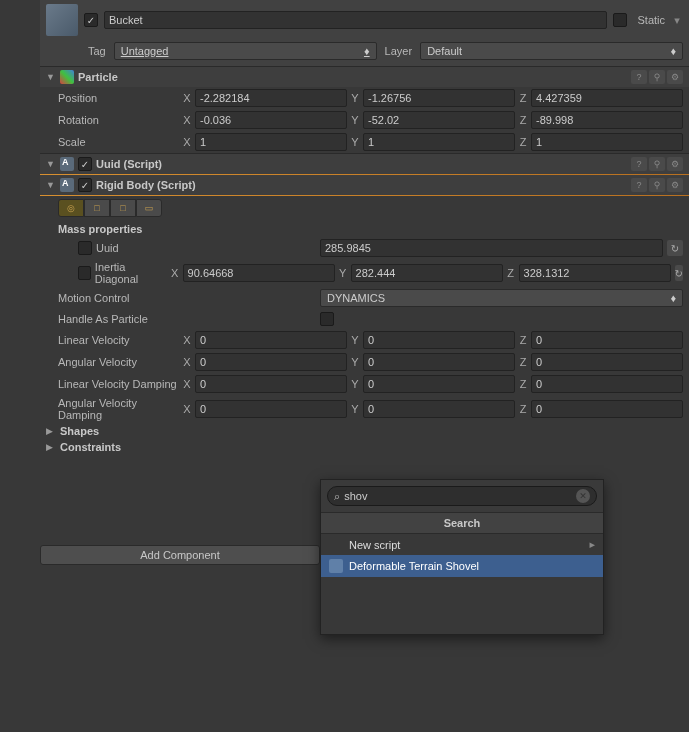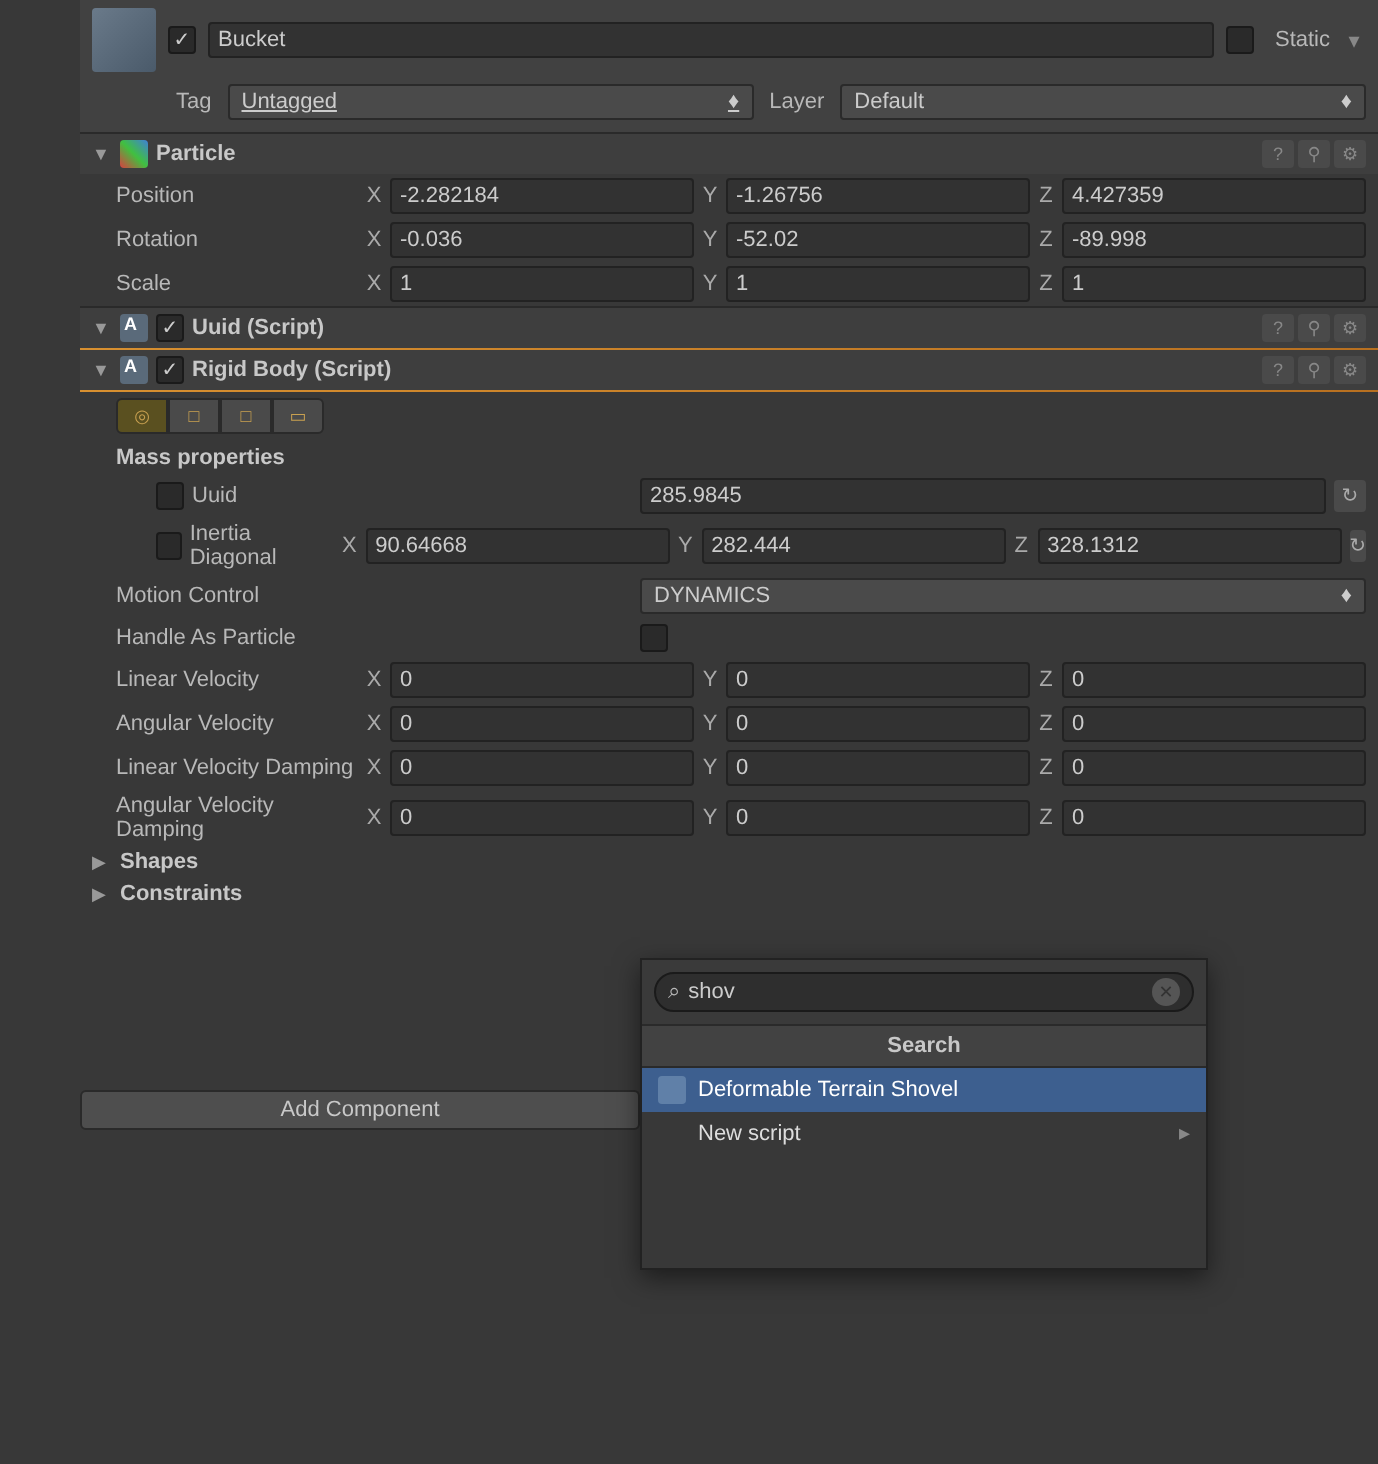--- a/index.html
+++ b/index.html
@@ -268,25 +268,25 @@
     <div class="popup">
       <div class="search-wrap">
         <div class="search-box">
           <span>⌕</span>
           <input class="cursor-caret" value="shov" style="">
           <div class="clear-btn">✕</div>
         </div>
       </div>
       <div class="popup-header">Search</div>
       <div class="popup-list">
-        <div class="popup-item selected">
-          <span class="item-icon"></span>
-          <span>Deformable Terrain Shovel</span>
-        </div>
         <div class="popup-item">
           <span style="width:14px"></span>
           <span style="flex:1">New script</span>
           <span class="item-chevron">▸</span>
         </div>
+        <div class="popup-item selected">
+          <span class="item-icon"></span>
+          <span>Deformable Terrain Shovel</span>
+        </div>
       </div>
     </div>
   </div>
 </div>
 
 </body></html>

